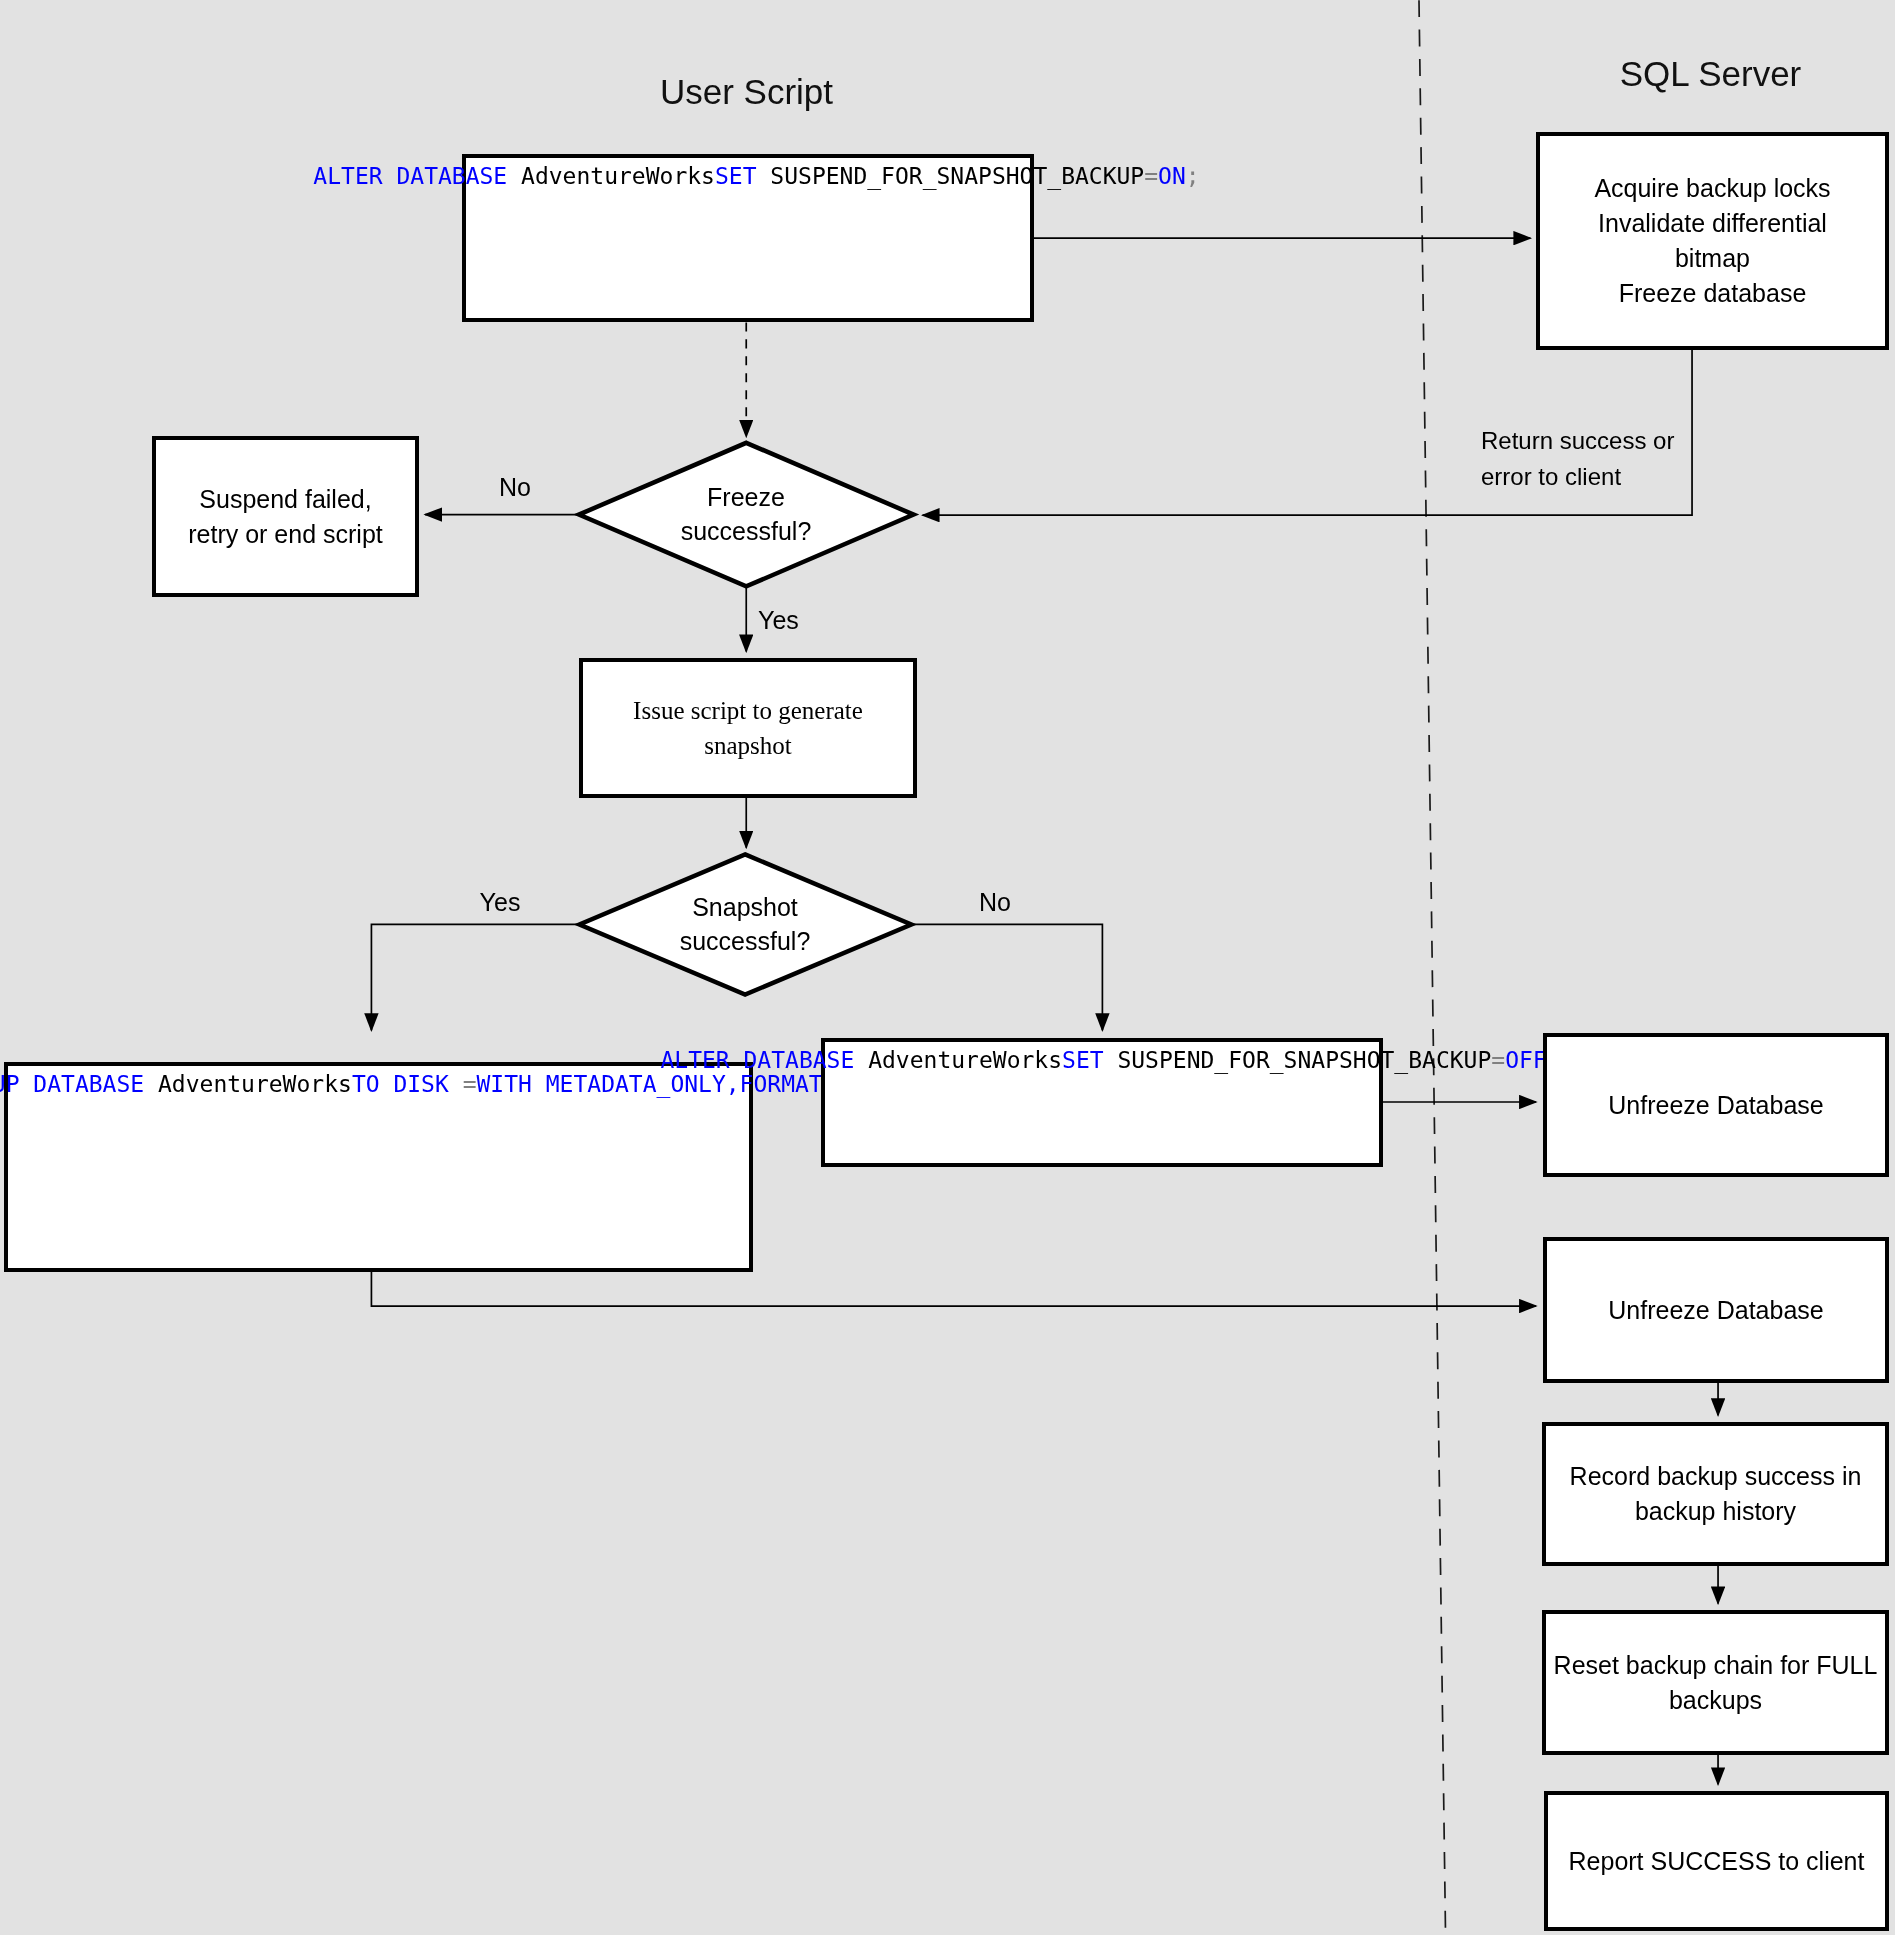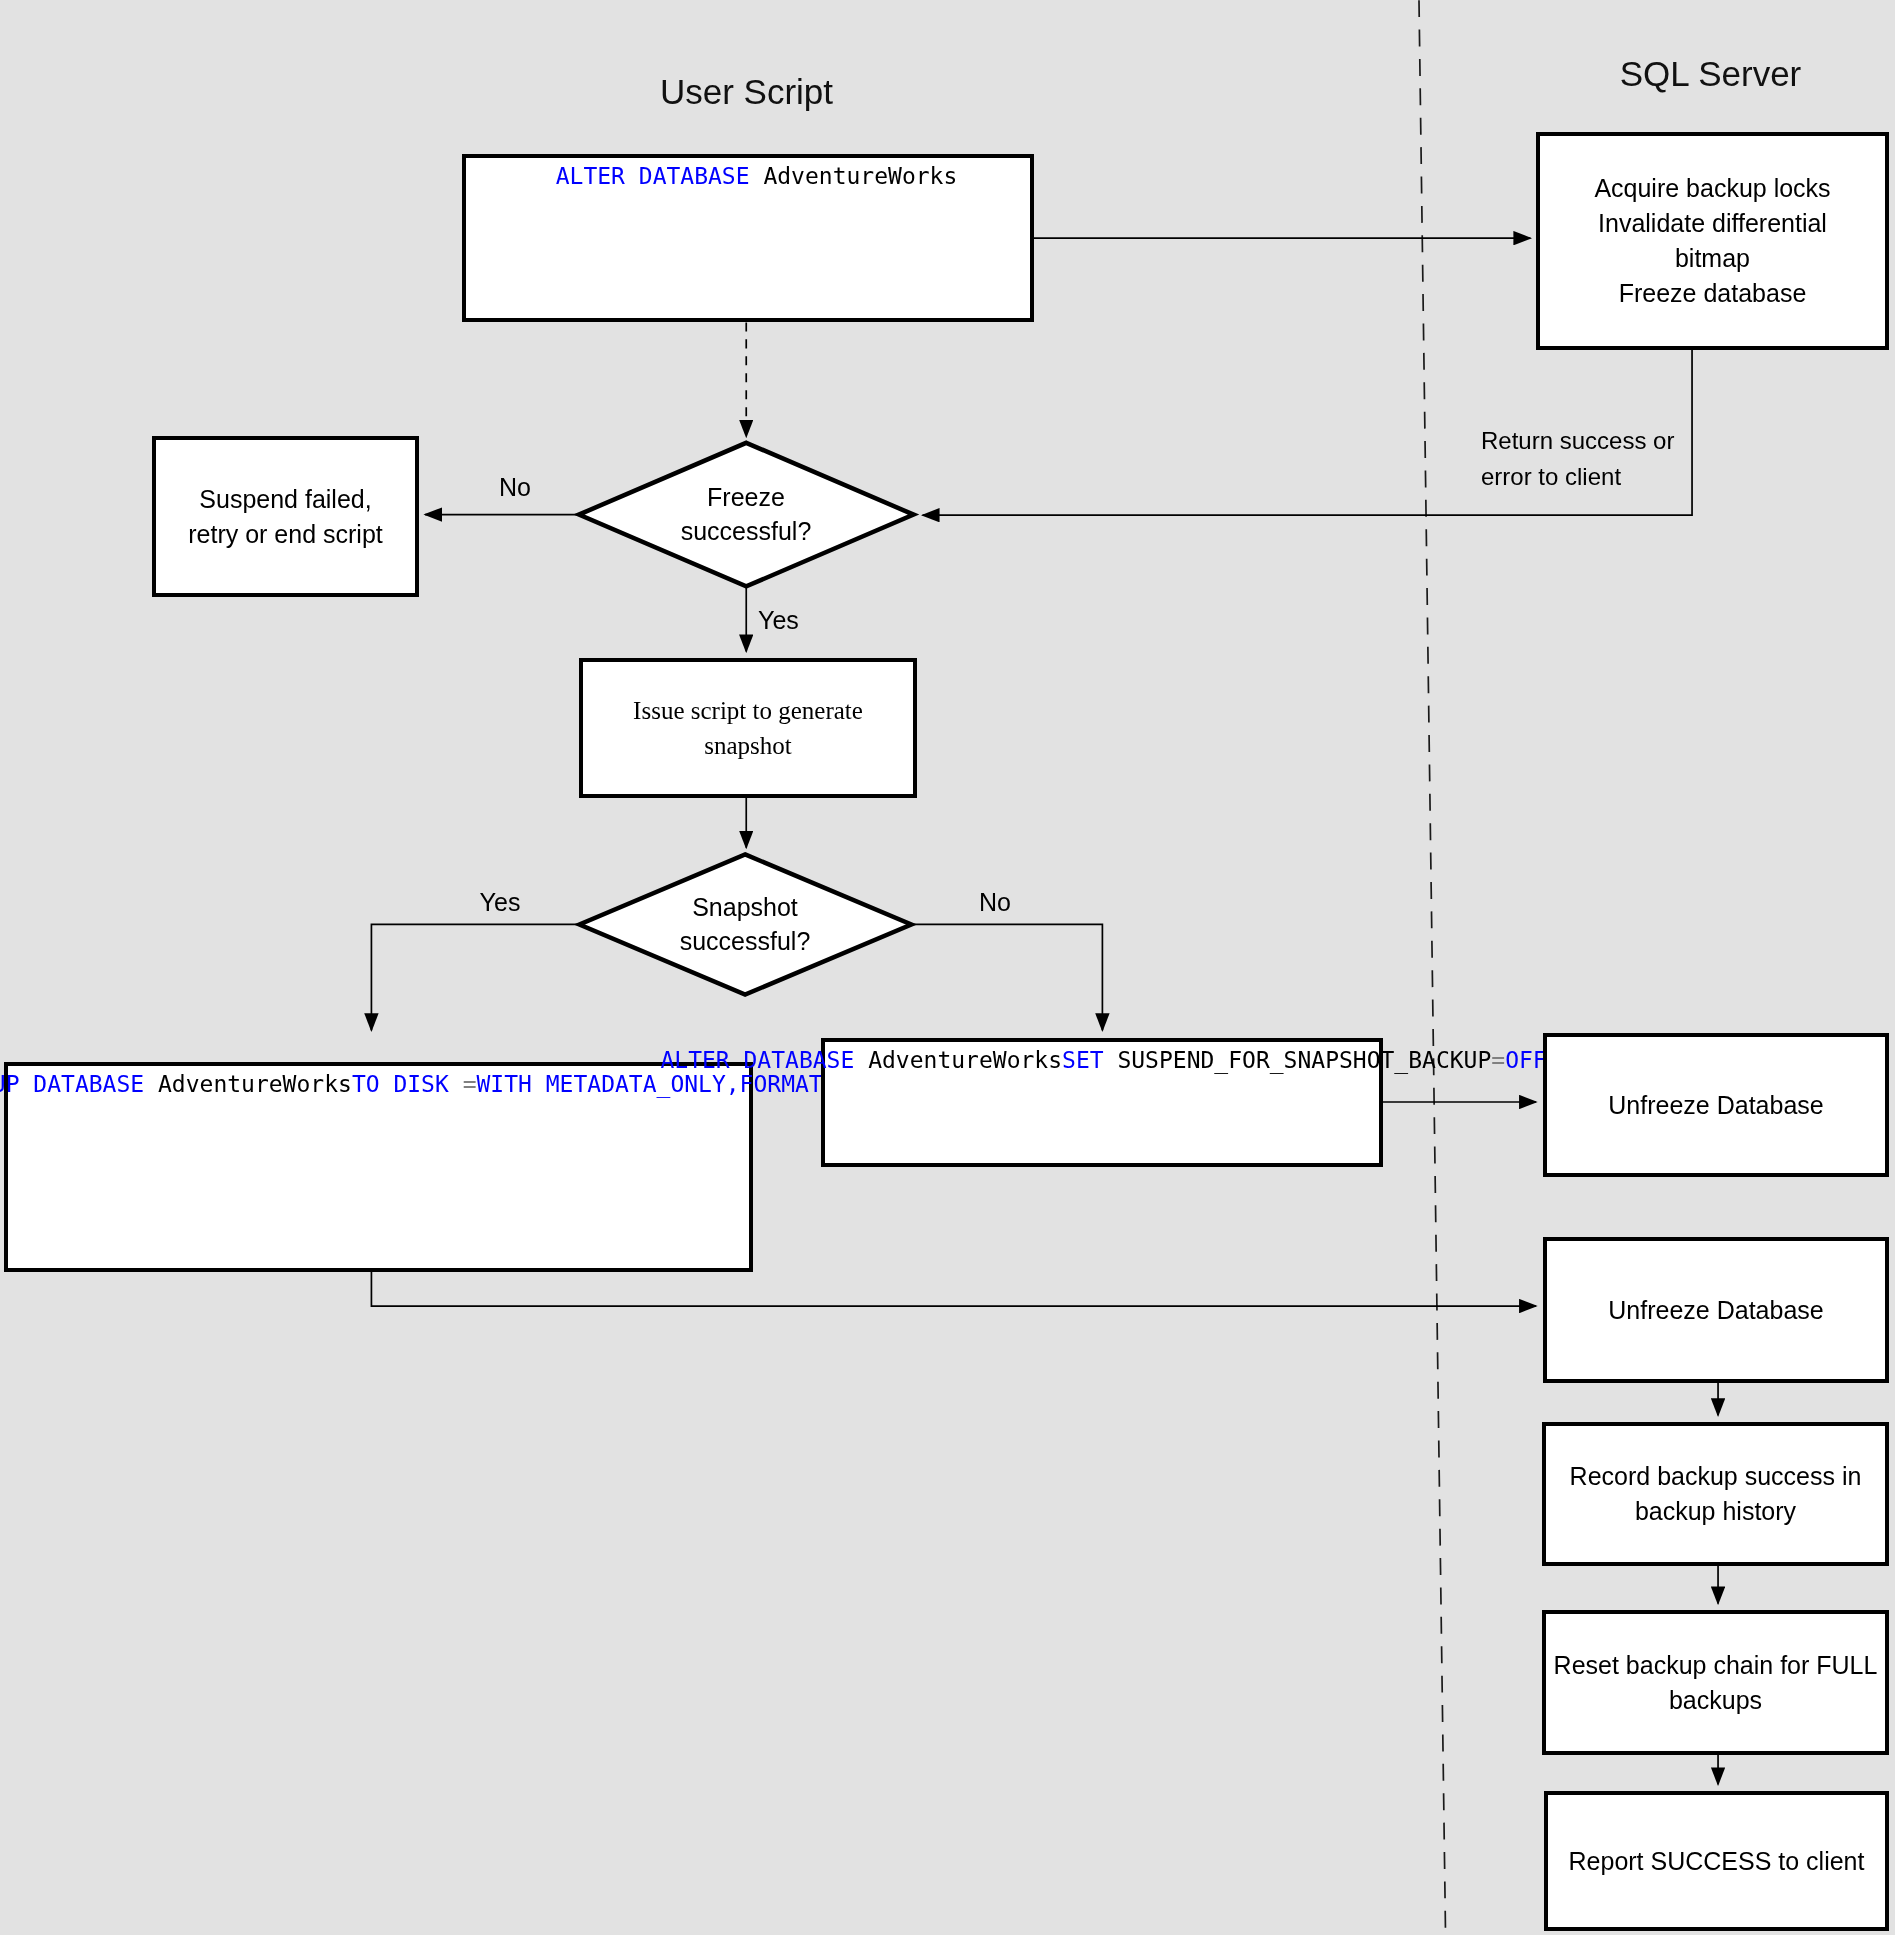--- a/index.html
+++ b/index.html
@@ -107,20 +107,21 @@
 
     <polygon points="1320,783 1616,910 1320,1037 1024,910" fill="#ffffff" stroke="#000" stroke-width="8"></polygon>
     <polygon points="1318,1511 1612,1635 1318,1759 1025,1635" fill="#ffffff" stroke="#000" stroke-width="8"></polygon>
   </svg>
 
   <div class="col-title" style="left:577px; top:34px; width:339px;margin-top:35px;">User Script</div>
   <div class="col-title" style="left:1541px; top:51px; width:339px;">SQL Server</div>
 
   <div class="code-node" style="left:462px; top:154px; width:572px; height:168px; padding-left:17px;">
       <div class="code-line"><span style="color: rgb(0, 0, 255);">ALTER DATABASE </span><span style="color: rgb(0, 0, 0);">AdventureWorks</span></div>
+      <div class="code-line"><span style="color: rgb(0, 0, 255);">SET</span><span style="color: rgb(0, 0, 0);"> SUSPEND_FOR_SNAPSHOT_BACKUP</span><span style="color: rgb(128, 128, 128);">=</span><span style="color: rgb(0, 0, 255);">ON</span><span style="color: rgb(128, 128, 128);">;</span></div>
     </div>
 
   <div class="node" style="left:1536px; top:132px; width:353px; height:218px;">Acquire backup locks
 Invalidate differential
 bitmap
 Freeze database</div>
 
   <div class="node" style="left:152px; top:436px; width:267px; height:161px;">Suspend failed,
 retry or end script</div>
 

